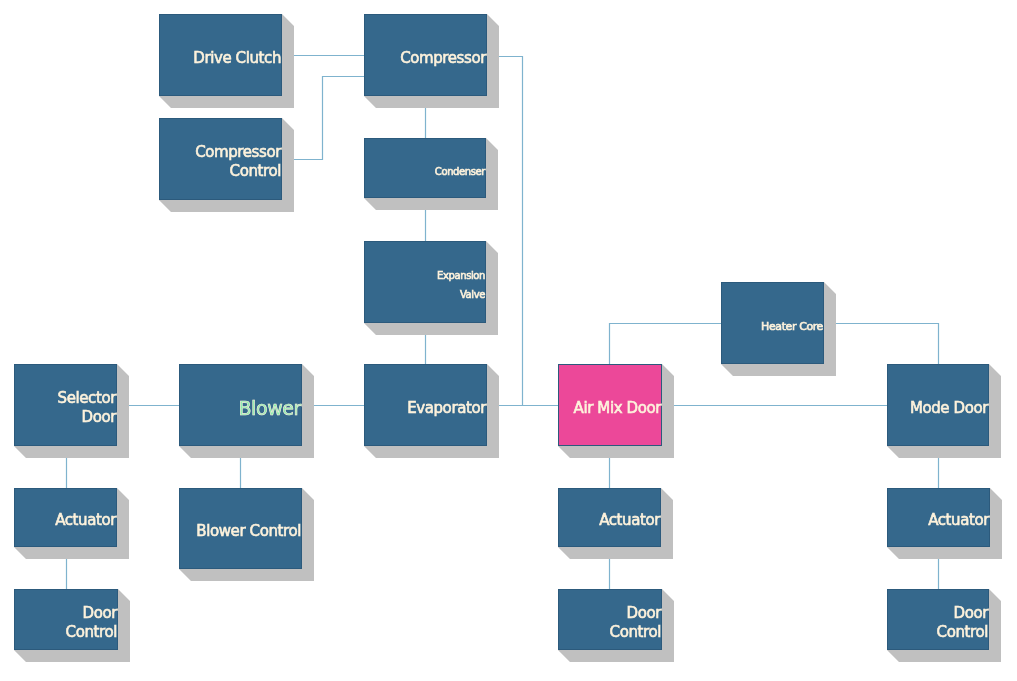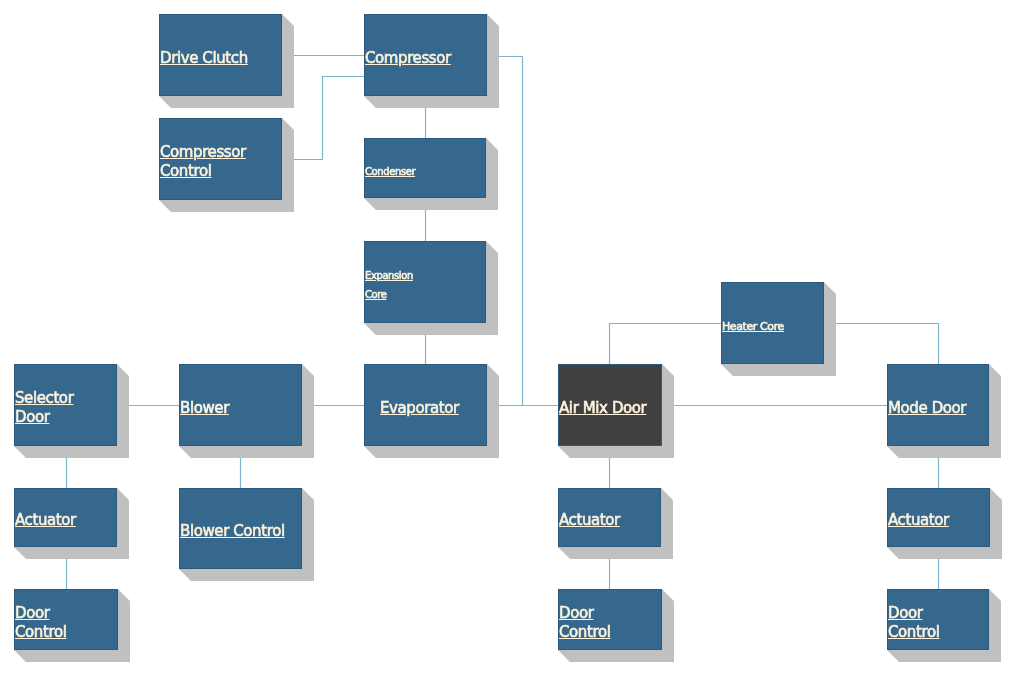--- a/index.html
+++ b/index.html
@@ -9,27 +9,26 @@
     font-family:"DejaVu Sans", sans-serif;
   }
   #stage{position:relative;width:1017px;height:681px;background:#ffffff;overflow:hidden;}
   #connector-layer{position:absolute;left:0;top:0;width:1017px;height:681px;pointer-events:none;}
   .node{position:absolute;}
   .node-shadow{position:absolute;left:0;top:0;overflow:visible;}
   .node-face{
     position:absolute;left:0;top:0;
     box-sizing:border-box;
     display:flex;flex-direction:column;
-    align-items:flex-start;justify-content:center;
+    align-items:flex-end;justify-content:center;
     text-align:center;
     white-space:pre;
     letter-spacing:-0.4px;
     line-height:19px;
     padding-top:6.5px;
-    text-decoration:underline;
   }
   .node-face span{display:block;}
 </style>
 </head>
 <body>
 
 <div id="stage" style="width: 1017px; height: 681px; background: rgb(255, 255, 255);">
 
   <svg id="connector-layer" viewBox="0 0 1017 681" width="1017" height="681">
     <polyline fill="none" shape-rendering="geometricPrecision" points="294,55.5 364,55.5" stroke="#7FB3CE" stroke-width="1.2"></polyline>
@@ -75,51 +74,51 @@
     <div class="node" style="left: 364px; top: 138px; width: 134px; height: 72px;">
       <svg class="node-shadow" width="134" height="72" viewBox="0 0 134 72">
           <polygon points="122,0 134,12 134,72 12,72 0,60 122,60" fill="#C0C0C0"></polygon>
         </svg>
       <div class="node-face" style="width: 122px; height: 60px; background: rgb(53, 104, 140); border: 1px solid rgb(44, 90, 124); color: rgb(253, 242, 220); font-size: 10px; -webkit-text-stroke: 0.6px rgb(253, 242, 220);"><span>Condenser</span></div>
     </div>
     <div class="node" style="left: 364px; top: 241px; width: 134px; height: 94px;">
       <svg class="node-shadow" width="134" height="94" viewBox="0 0 134 94">
           <polygon points="122,0 134,12 134,94 12,94 0,82 122,82" fill="#C0C0C0"></polygon>
         </svg>
-      <div class="node-face" style="width: 122px; height: 82px; background: rgb(53, 104, 140); border: 1px solid rgb(44, 90, 124); color: rgb(253, 242, 220); font-size: 10px; -webkit-text-stroke: 0.6px rgb(253, 242, 220);"><span>Expansion</span><span>Core</span></div>
+      <div class="node-face" style="width: 122px; height: 82px; background: rgb(53, 104, 140); border: 1px solid rgb(44, 90, 124); color: rgb(253, 242, 220); font-size: 10px; -webkit-text-stroke: 0.6px rgb(253, 242, 220);"><span>Expansion</span><span>Valve</span></div>
     </div>
     <div class="node" style="left: 721px; top: 282px; width: 115px; height: 94px;">
       <svg class="node-shadow" width="115" height="94" viewBox="0 0 115 94">
           <polygon points="103,0 115,12 115,94 12,94 0,82 103,82" fill="#C0C0C0"></polygon>
         </svg>
       <div class="node-face" style="width: 103px; height: 82px; background: rgb(53, 104, 140); border: 1px solid rgb(44, 90, 124); color: rgb(253, 242, 220); font-size: 11px; -webkit-text-stroke: 0.6px rgb(253, 242, 220);"><span>Heater Core</span></div>
     </div>
     <div class="node" style="left: 14px; top: 364px; width: 115px; height: 94px;">
       <svg class="node-shadow" width="115" height="94" viewBox="0 0 115 94">
           <polygon points="103,0 115,12 115,94 12,94 0,82 103,82" fill="#C0C0C0"></polygon>
         </svg>
       <div class="node-face" style="width: 103px; height: 82px; background: rgb(53, 104, 140); border: 1px solid rgb(44, 90, 124); color: rgb(253, 242, 220); font-size: 15px; -webkit-text-stroke: 0.6px rgb(253, 242, 220);"><span>Selector</span><span>Door</span></div>
     </div>
     <div class="node" style="left: 179px; top: 364px; width: 135px; height: 94px;">
       <svg class="node-shadow" width="135" height="94" viewBox="0 0 135 94">
           <polygon points="123,0 135,12 135,94 12,94 0,82 123,82" fill="#C0C0C0"></polygon>
         </svg>
-      <div class="node-face" style="width: 123px; height: 82px; background: rgb(53, 104, 140); border: 1px solid rgb(44, 90, 124); color: #ffffff; font-size: 15px; -webkit-text-stroke: 0.6px rgb(253, 242, 220);"><span>Blower</span></div>
+      <div class="node-face" style="width: 123px; height: 82px; background: rgb(53, 104, 140); border: 1px solid rgb(44, 90, 124); color: #86efac; font-size: 19px; -webkit-text-stroke: 0.6px rgb(253, 242, 220);"><span>Blower</span></div>
     </div>
     <div class="node" style="left: 364px; top: 364px; width: 135px; height: 94px;">
       <svg class="node-shadow" width="135" height="94" viewBox="0 0 135 94">
           <polygon points="123,0 135,12 135,94 12,94 0,82 123,82" fill="#C0C0C0"></polygon>
         </svg>
       <div class="node-face" style="width: 123px; height: 82px; background: rgb(53, 104, 140); border: 1px solid rgb(44, 90, 124); color: rgb(253, 242, 220); font-size: 15px; padding-left: 15px; -webkit-text-stroke: 0.6px rgb(253, 242, 220);"><span>Evaporator</span></div>
     </div>
     <div class="node" style="left: 558px; top: 364px; width: 116px; height: 94px;">
       <svg class="node-shadow" width="116" height="94" viewBox="0 0 116 94">
           <polygon points="104,0 116,12 116,94 12,94 0,82 104,82" fill="#C0C0C0"></polygon>
         </svg>
-      <div class="node-face" style="width: 104px; height: 82px; background: #404040; border: 1px solid rgb(44, 90, 124); color: rgb(253, 242, 220); font-size: 15px; -webkit-text-stroke: 0.6px rgb(253, 242, 220);"><span>Air Mix Door</span></div>
+      <div class="node-face" style="width: 104px; height: 82px; background: #ec4899; border: 1px solid rgb(44, 90, 124); color: rgb(253, 242, 220); font-size: 15px; -webkit-text-stroke: 0.6px rgb(253, 242, 220);"><span>Air Mix Door</span></div>
     </div>
     <div class="node" style="left: 887px; top: 364px; width: 114px; height: 94px;">
       <svg class="node-shadow" width="114" height="94" viewBox="0 0 114 94">
           <polygon points="102,0 114,12 114,94 12,94 0,82 102,82" fill="#C0C0C0"></polygon>
         </svg>
       <div class="node-face" style="width: 102px; height: 82px; background: rgb(53, 104, 140); border: 1px solid rgb(44, 90, 124); color: rgb(253, 242, 220); font-size: 15px; -webkit-text-stroke: 0.6px rgb(253, 242, 220);"><span>Mode Door</span></div>
     </div>
     <div class="node" style="left: 14px; top: 488px; width: 115px; height: 71px;">
       <svg class="node-shadow" width="115" height="71" viewBox="0 0 115 71">
           <polygon points="103,0 115,12 115,71 12,71 0,59 103,59" fill="#C0C0C0"></polygon>

